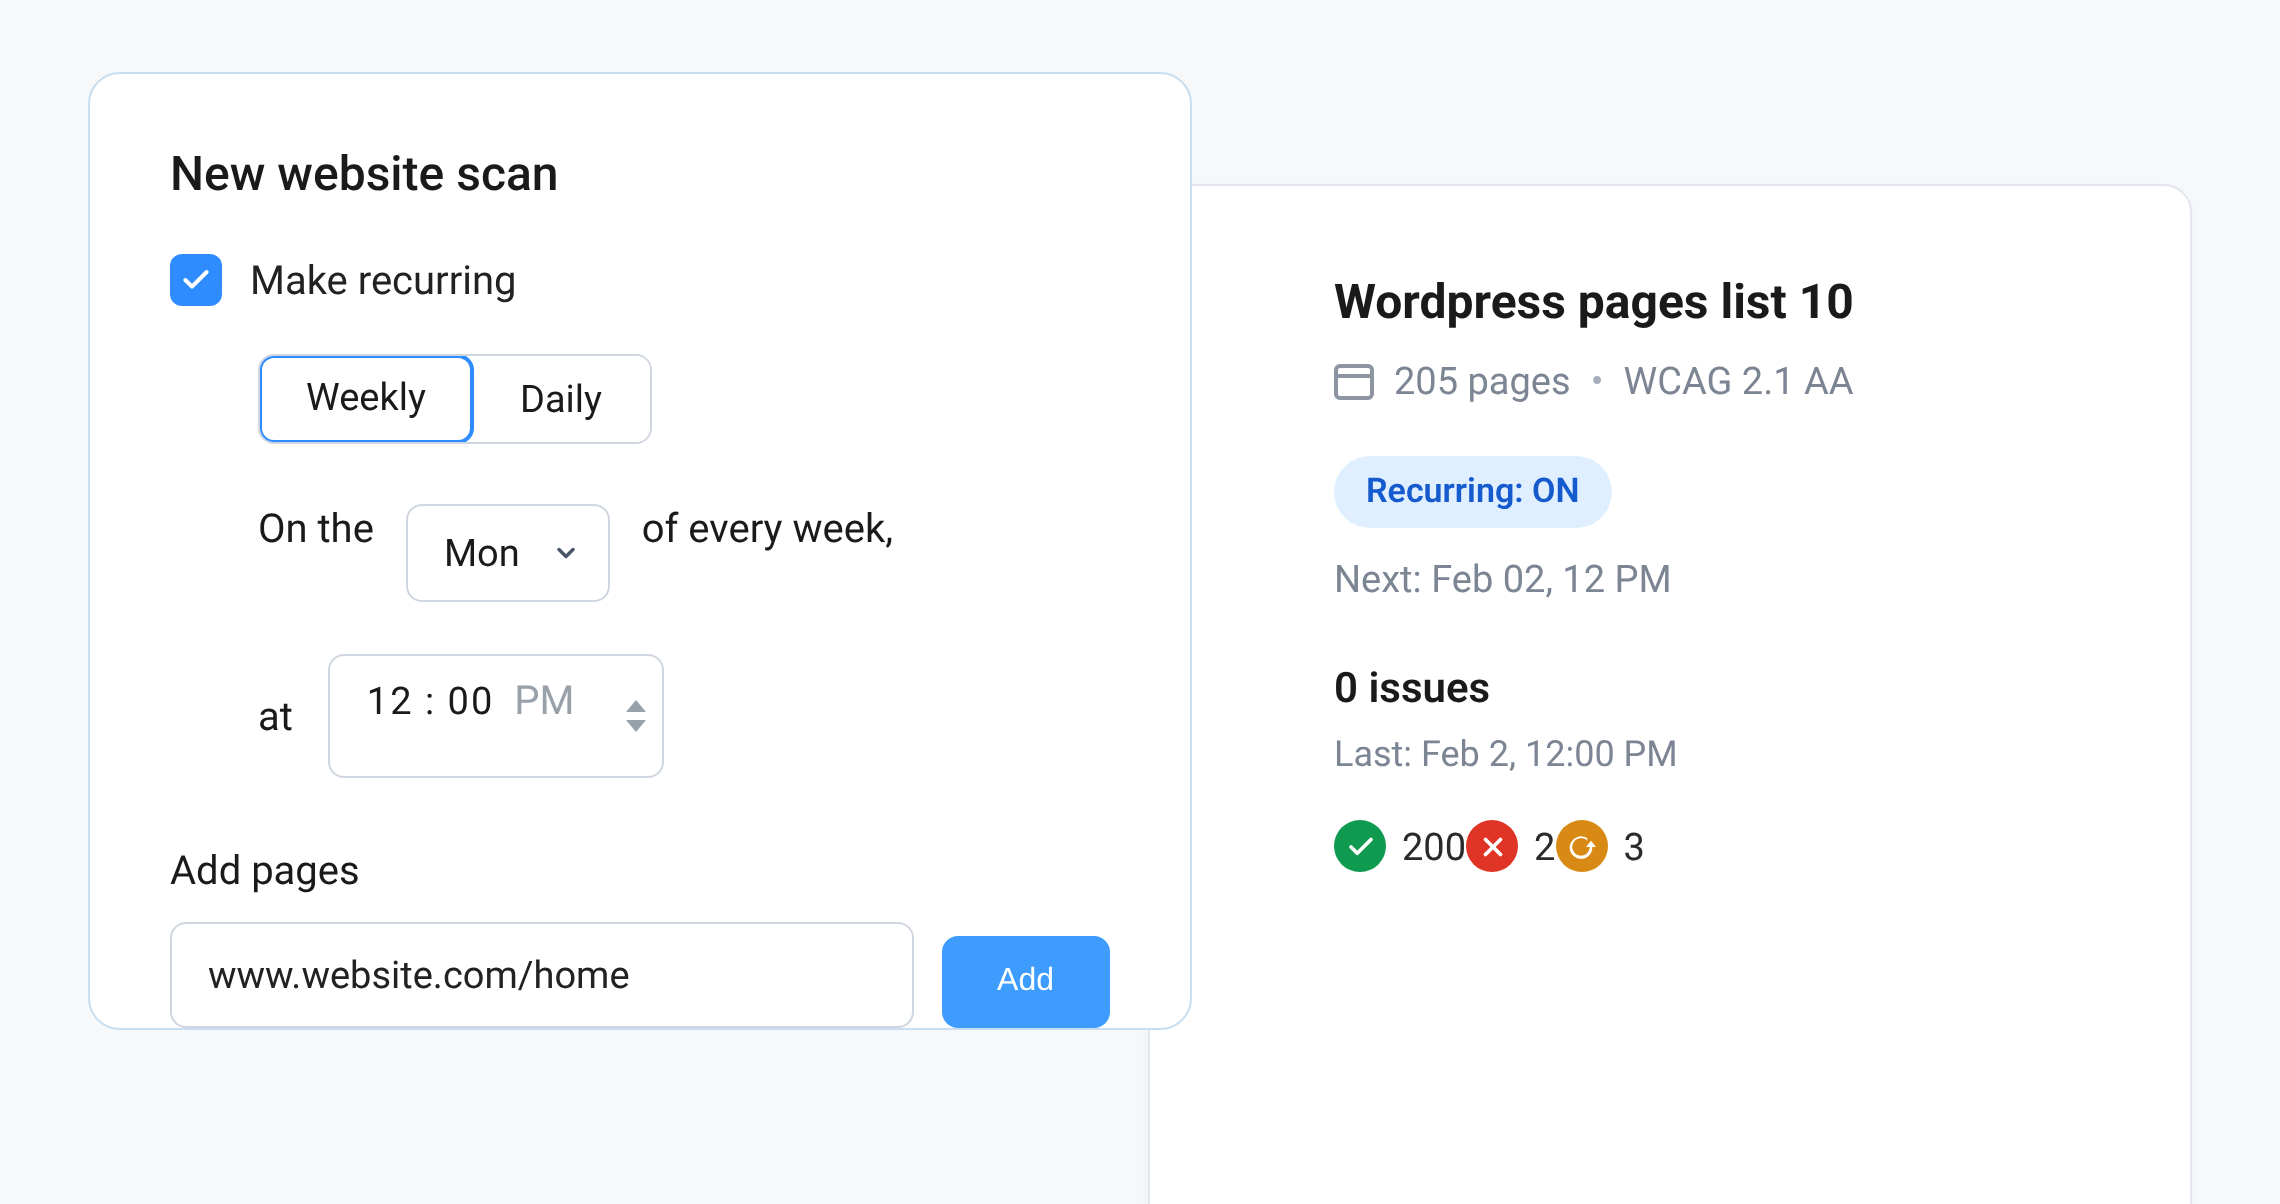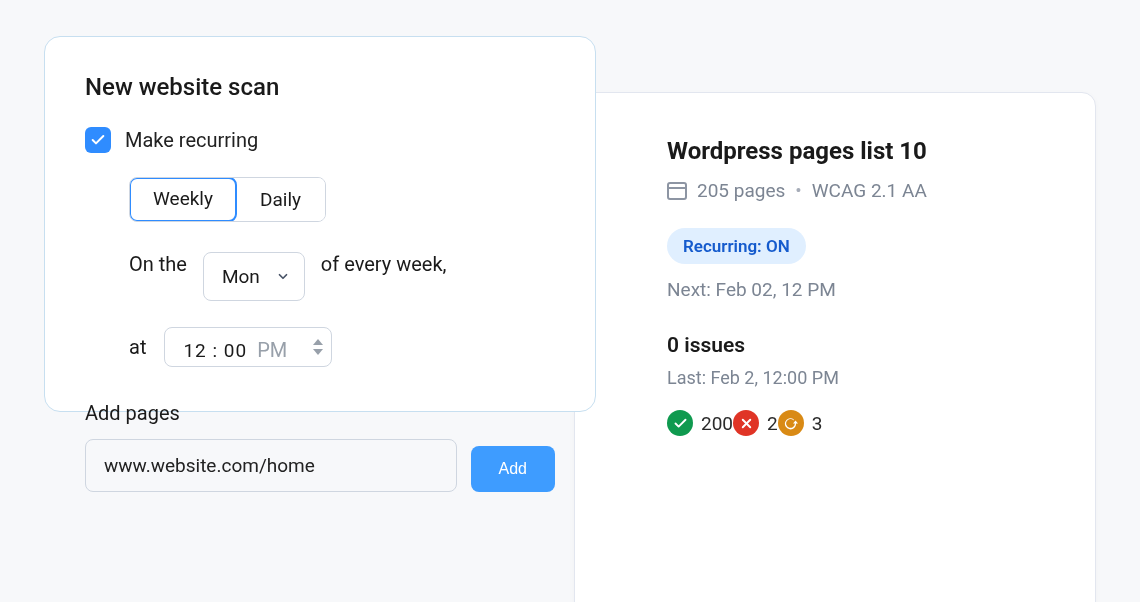--- a/index.html
+++ b/index.html
@@ -16,21 +16,21 @@
       position: relative;
       color: #1a1a1a;
     }
 
     
     .scan-card {
       position: absolute;
       left: 44px;
       top: 36px;
       width: 552px;
-      height: 376px;
+      height: 479px;
       background: #ffffff;
       border: 1px solid #c7dff0;
       border-radius: 16px;
       padding: 36px 40px 40px 40px;
       z-index: 2;
     }
 
     .scan-title {
       font-size: 24px;
       font-weight: 500;
@@ -134,21 +134,21 @@
       display: flex;
       align-items: center;
       gap: 18px;
       font-size: 20px;
       margin-bottom: 34px;
     }
 
     .time-box {
       border: 1px solid #cfd6e0;
       border-radius: 8px;
-      padding: 10px 44px 4px 18px;
+      padding: 10px 44px 26px 18px;
       font-size: 19px;
       background: #fff;
       position: relative;
       display: inline-flex;
       align-items: baseline;
       gap: 6px;
       cursor: pointer;
     }
 
     .time-num {

